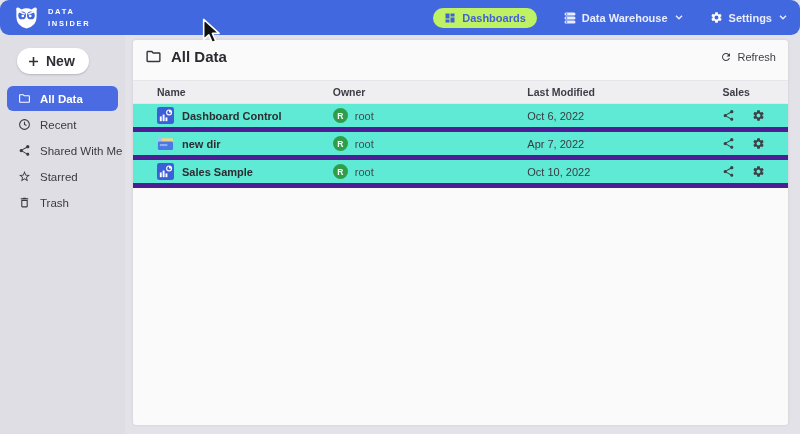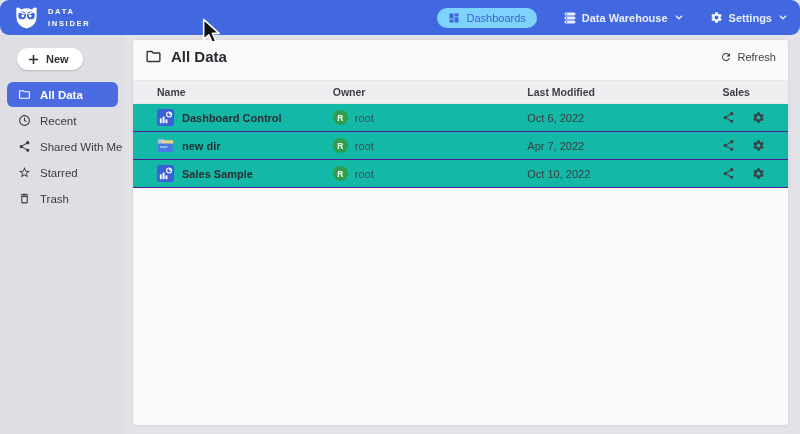--- a/index.html
+++ b/index.html
@@ -13,39 +13,39 @@
   
   .header {
     position:absolute; top:0; left:0; width:800px; height:35px;
     background:#4268df; display:flex; align-items:center;
     justify-content:space-between; padding:0 13px;border-radius:9px;
   }
   .brand { display:flex; align-items:center; gap:8px; }
   .brand-text { color:#ffffff; font-size:7.5px; font-weight:bold; letter-spacing:1.7px; line-height:1.55; }
   .hnav { display:flex; align-items:center; gap:27px; }
   .pill-btn {
-    background:#7dd3fc; color:#4161d6; border-radius:14px;
+    background:#bef264; color:#4161d6; border-radius:14px;
     padding:4px 11px; display:flex; gap:6px; align-items:center;
-    font-size:11px; font-weight:normal; cursor:pointer;
+    font-size:11px; font-weight:bold; cursor:pointer;
   }
   .hitem {
     color:#e9edff; font-size:11px; font-weight:600;
     display:flex; gap:6px; align-items:center; cursor:pointer;
   }
   .hitem svg.chev { margin-left:1px; }
   
   .sidebar {
     position:absolute; top:35px; left:0; width:125px; bottom:0;
     background:#dedee4;
   }
   .new-btn {
     margin:13px 0 12px 17px;
     background:#ffffff; border-radius:14px;
     padding:5px 14px 5px 11px; display:inline-flex; align-items:center; gap:7px;
-    font-size:11px; font-weight:bold; color:#2f2f35;
+    font-size:14px; font-weight:bold; color:#2f2f35;
     box-shadow:0 1px 2px rgba(0,0,0,0.18); cursor:pointer;
   }
   .snav { display:flex; flex-direction:column; gap:1px; padding:0 7px; }
   .sitem {
     display:flex; align-items:center; gap:9px;
     padding:6px 6px 6px 11px; font-size:11.5px; color:#3a3a40;
     border-radius:6px; cursor:pointer; white-space:nowrap;
   }
   .sitem.selected { background:#4a6be1; color:#ffffff; font-weight:bold; }
   .sitem svg { flex:0 0 auto; }
@@ -66,22 +66,22 @@
     margin-top:7px; height:24px; display:flex; align-items:center;
     background:#efeff2; border-top:1px solid #e6e6ea; border-bottom:1px solid #e6e6ea;
     font-size:10.5px; font-weight:bold; color:#3d3d47;
   }
   .c-name { width:30.5%; padding-left:24px; display:flex; align-items:center; gap:8px; }
   .c-owner { width:29.7%; display:flex; align-items:center; gap:7px; }
   .c-mod { width:29.8%; }
   .c-action { flex:1; display:flex; align-items:center; gap:17px; }
   .trow {
     height:28px; display:flex; align-items:center;
-    border-bottom:1px solid #4c1d95; font-size:11px; cursor:pointer;
-    background:#14b8a6;
+    border-bottom:5px solid #4c1d95; font-size:11px; cursor:pointer;
+    background:#5eead4;
   }
   .fname { font-weight:bold; color:#2c2c32; }
   .owner-label { color:#47474d; }
   .mod-label { color:#3b3b41; }
   .avatar {
     width:15px; height:15px; border-radius:50%; background:#2f9e4a;
     color:#ffffff; font-size:8.5px; font-weight:bold;
     display:flex; align-items:center; justify-content:center;
   }
   .file-icon { width:17px; height:17px; flex:0 0 auto; }

